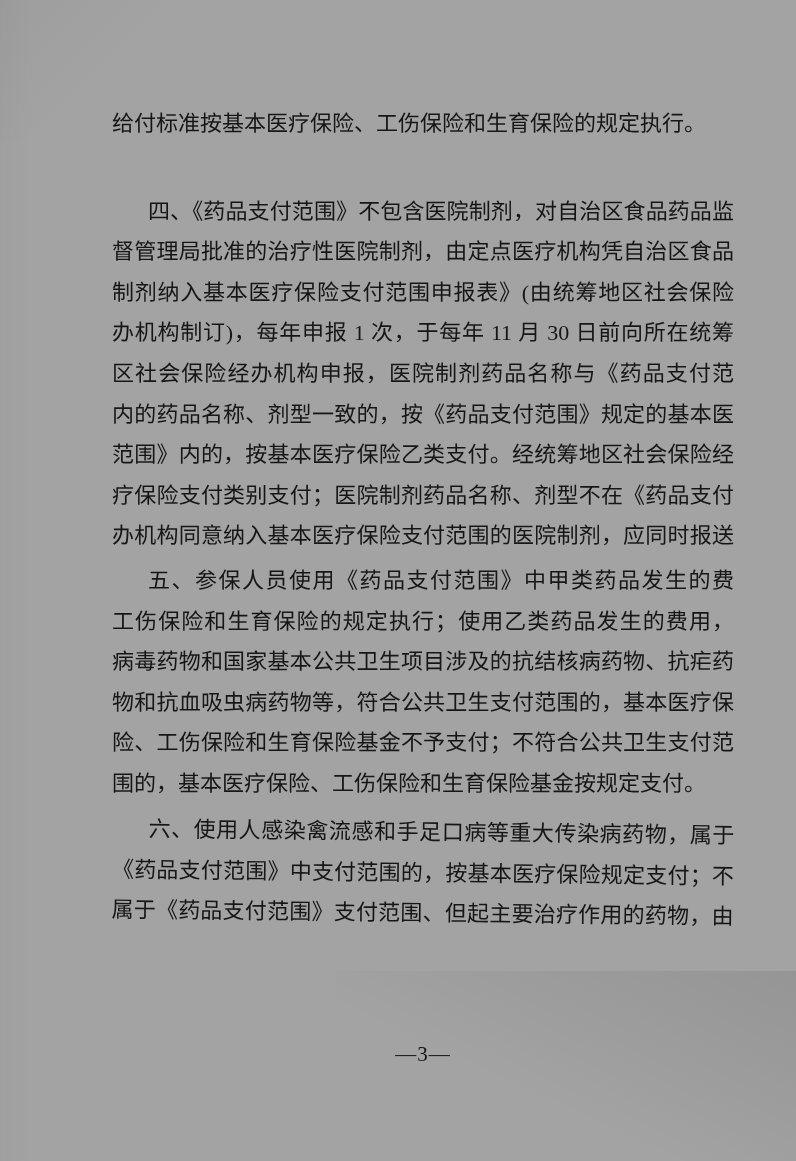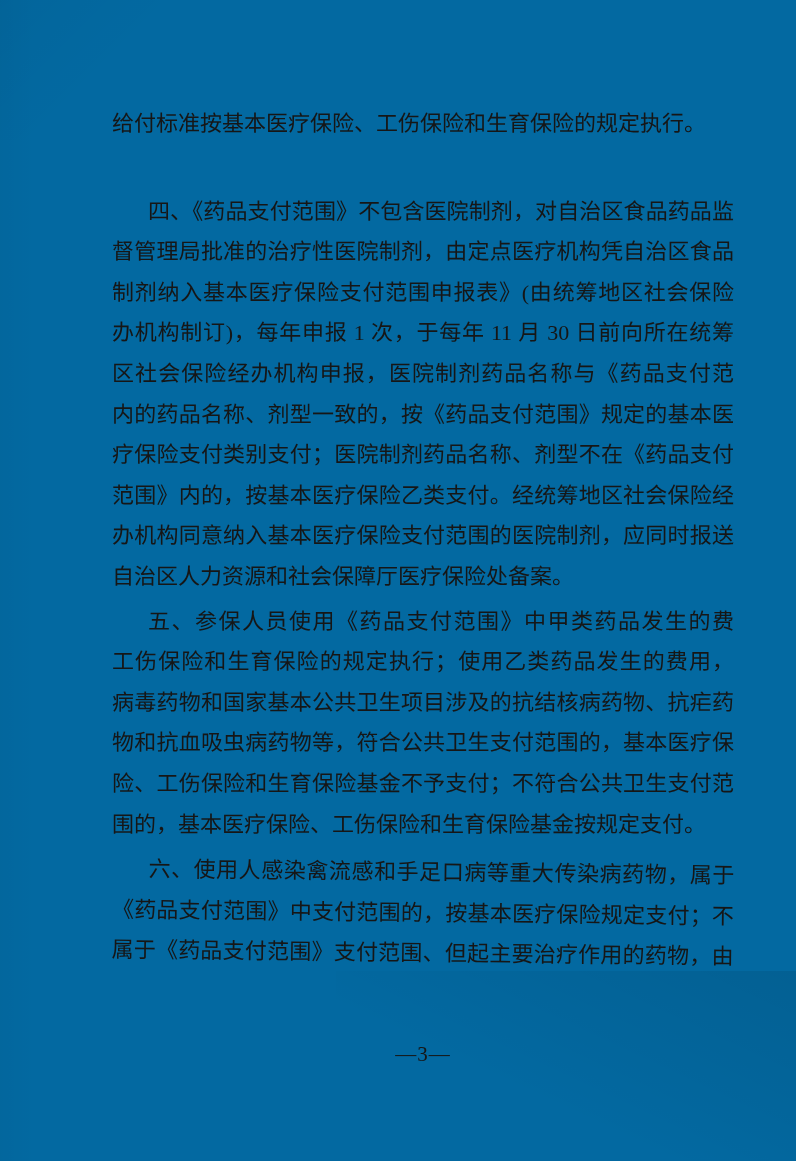--- a/index.html
+++ b/index.html
@@ -2,21 +2,21 @@
 <html lang="zh-CN"><head>
 <meta charset="utf-8">
 <style>
   html,body{margin:0;padding:0;}
   body{
     width:796px;height:1161px;position:relative;overflow:hidden;
     background:#ffffff;
     font-family:"Liberation Serif","DejaVu Serif",serif;
   }
   .page{
-    position:absolute;inset:0;background:#0369a1;
+    position:absolute;inset:0;background:#a3a3a3;
   }
   
   .shade-br{
     position:absolute;right:0;bottom:0;width:460px;height:190px;
     background:linear-gradient(205deg, rgba(0,0,0,0.085) 0%, rgba(0,0,0,0.04) 35%, rgba(0,0,0,0.0) 62%);
     pointer-events:none;
   }
   .shade-tl{
     position:absolute;left:0;top:0;width:160px;height:140px;
     background:linear-gradient(135deg, rgba(0,0,0,0.035) 0%, rgba(0,0,0,0.0) 60%);
@@ -66,24 +66,23 @@
   <div class="shade-left"></div>
 
   <div class="textblock">
     <div class="ln">给付标准按基本医疗保险、工伤保险和生育保险的规定执行。</div>
     <div class="ln jf ind">四、《药品支付范围》不包含医院制剂，对自治区食品药品监</div>
     <div class="ln jf">督管理局批准的治疗性医院制剂，由定点医疗机构凭自治区食品</div>
     <div class="ln jf">制剂纳入基本医疗保险支付范围申报表》(由统筹地区社会保险经</div>
     <div class="ln jf">办机构制订)，每年申报 1 次，于每年 11 月 30 日前向所在统筹地</div>
     <div class="ln jf">区社会保险经办机构申报，医院制剂药品名称与《药品支付范围》</div>
     <div class="ln jf">内的药品名称、剂型一致的，按《药品支付范围》规定的基本医</div>
+    <div class="ln jf">范围》内的，按基本医疗保险乙类支付。经统筹地区社会保险经</div>
     <div class="ln jf">疗保险支付类别支付；医院制剂药品名称、剂型不在《药品支付</div>
-    <div class="ln jf">范围》内的，按基本医疗保险乙类支付。经统筹地区社会保险经</div>
     <div class="ln jf">办机构同意纳入基本医疗保险支付范围的医院制剂，应同时报送</div>
-    <div class="ln">自治区人力资源和社会保障厅医疗保险处备案。</div>
     <div class="ln jf ind pgap">五、参保人员使用《药品支付范围》中甲类药品发生的费用，</div>
     <div class="ln jf">工伤保险和生育保险的规定执行；使用乙类药品发生的费用，</div>
     <div class="ln jf">病毒药物和国家基本公共卫生项目涉及的抗结核病药物、抗疟药</div>
     <div class="ln jf">物和抗血吸虫病药物等，符合公共卫生支付范围的，基本医疗保</div>
     <div class="ln jf">险、工伤保险和生育保险基金不予支付；不符合公共卫生支付范</div>
     <div class="ln">围的，基本医疗保险、工伤保险和生育保险基金按规定支付。</div>
     <div class="tilt">
       <div class="ln jf ind pgap">六、使用人感染禽流感和手足口病等重大传染病药物，属于</div>
       <div class="ln jf">《药品支付范围》中支付范围的，按基本医疗保险规定支付；不</div>
       <div class="ln jf">属于《药品支付范围》支付范围、但起主要治疗作用的药物，由</div>

